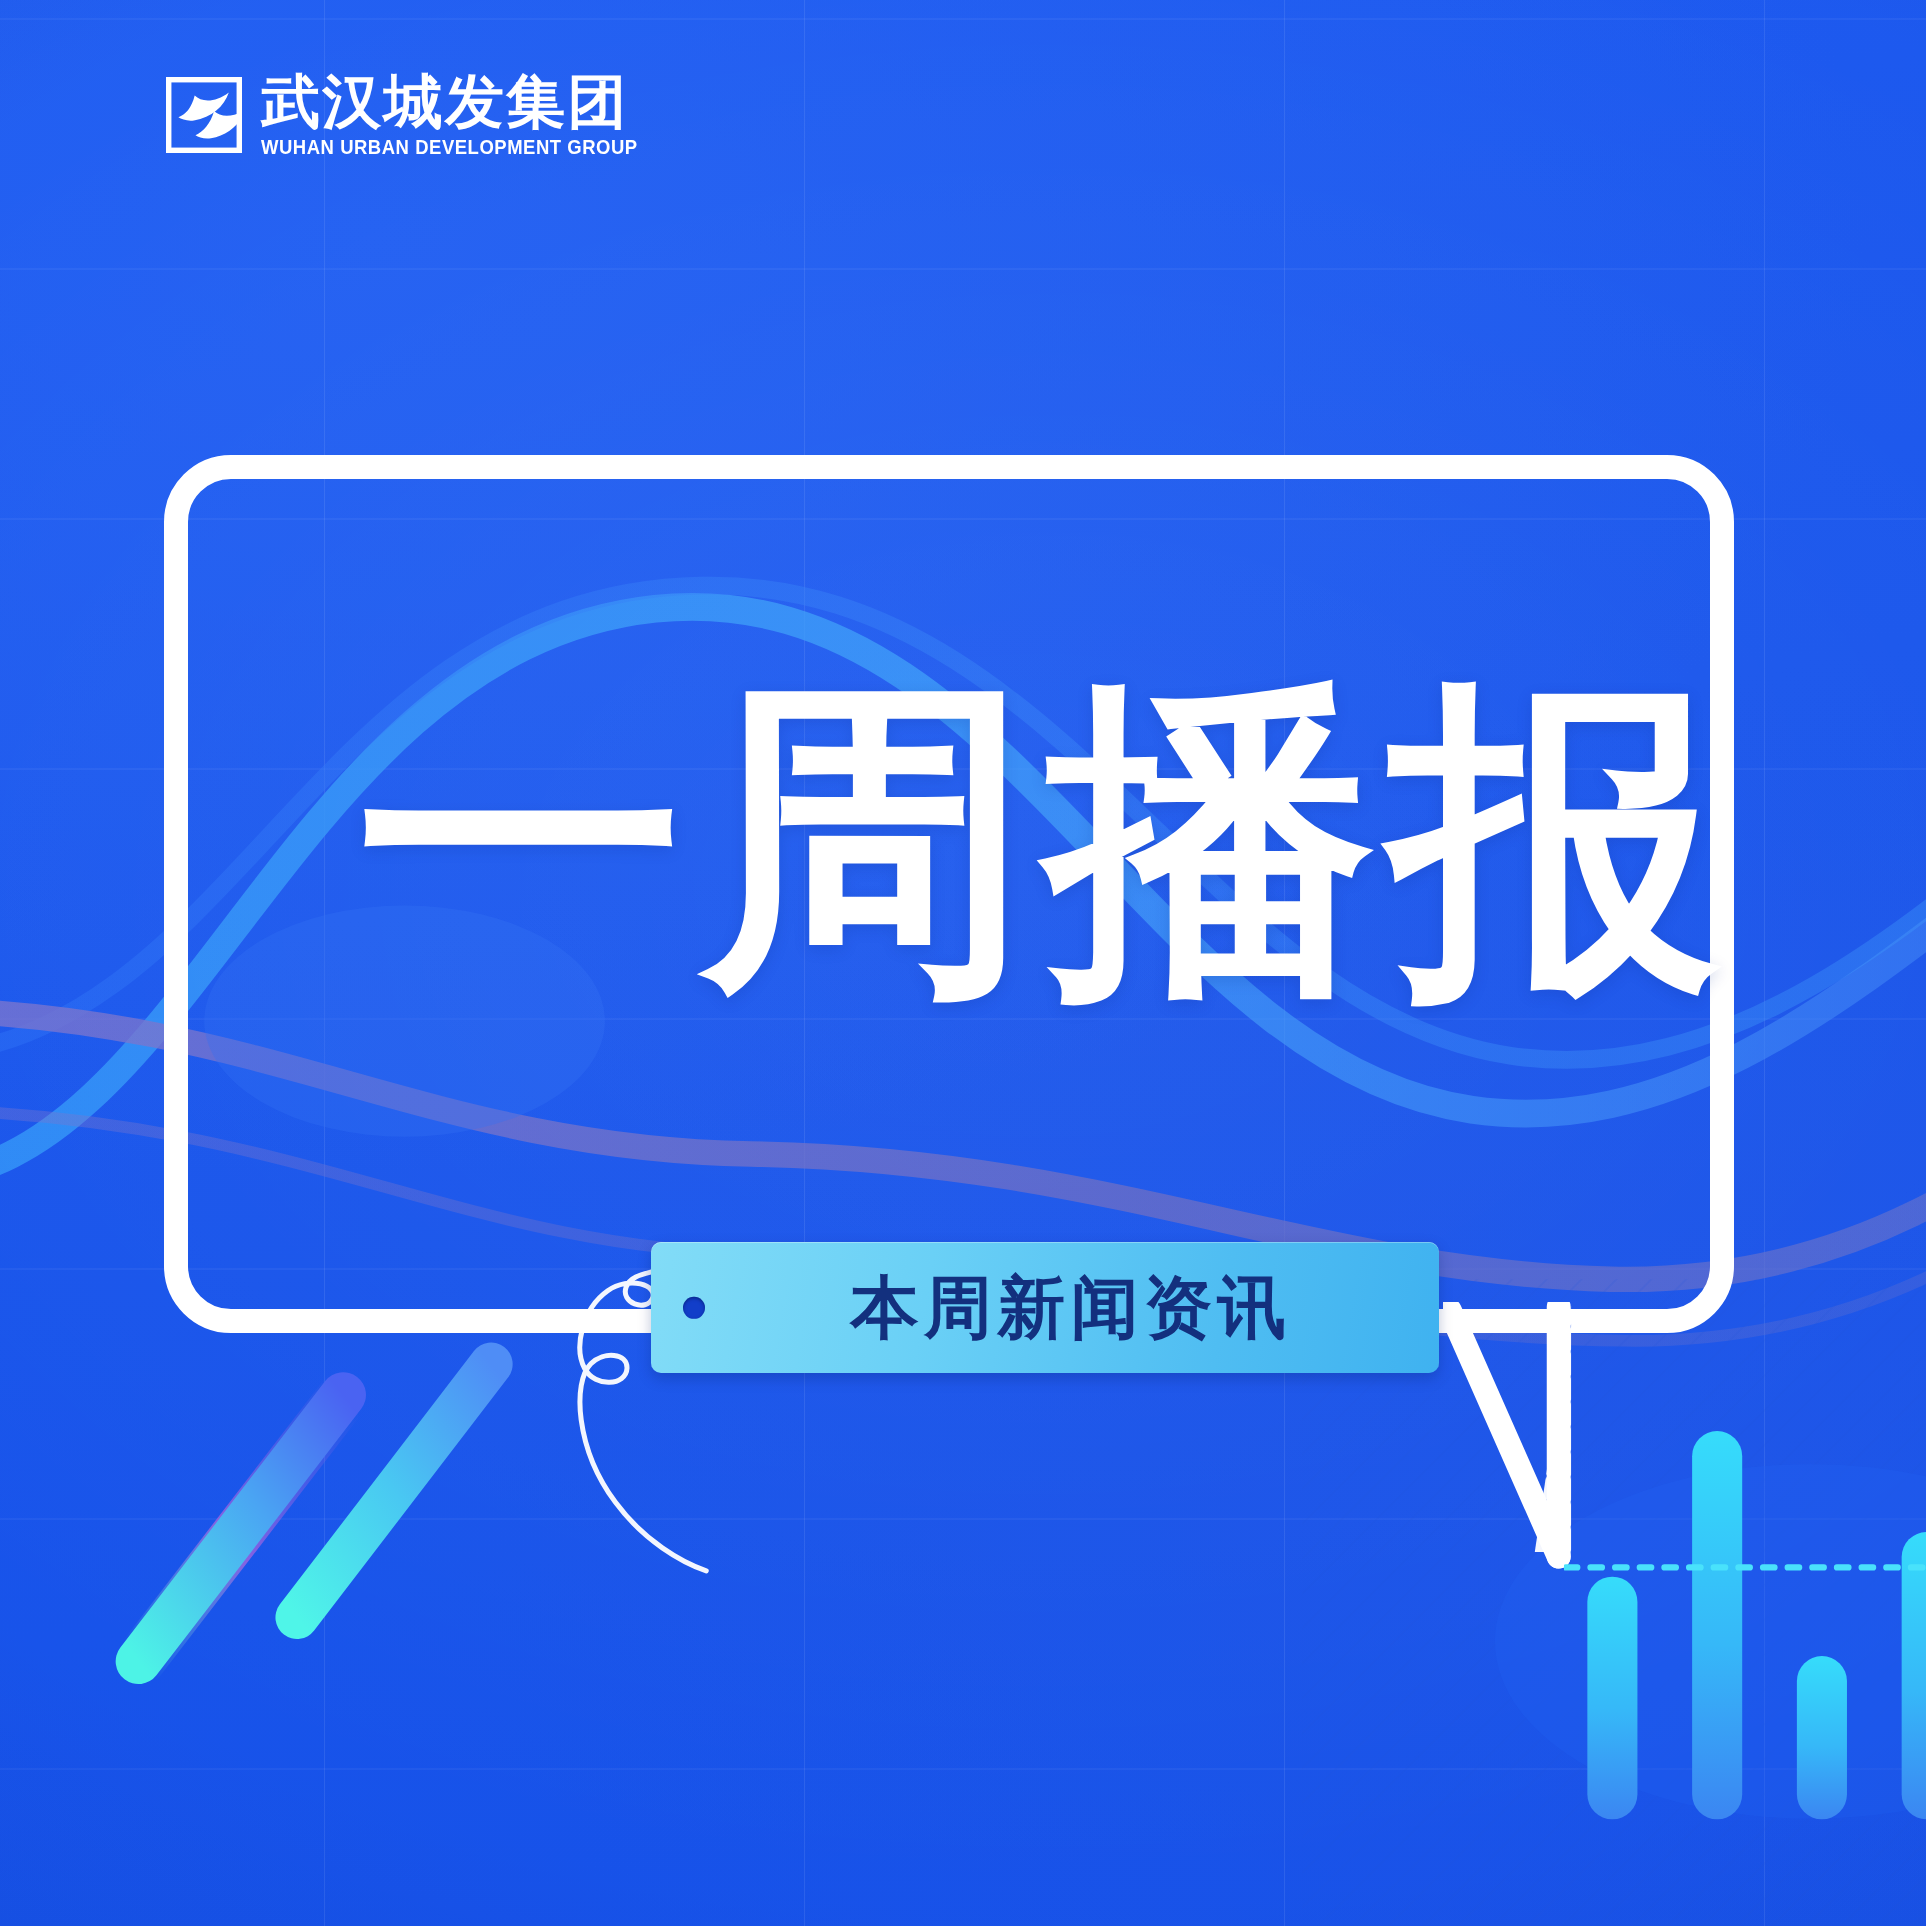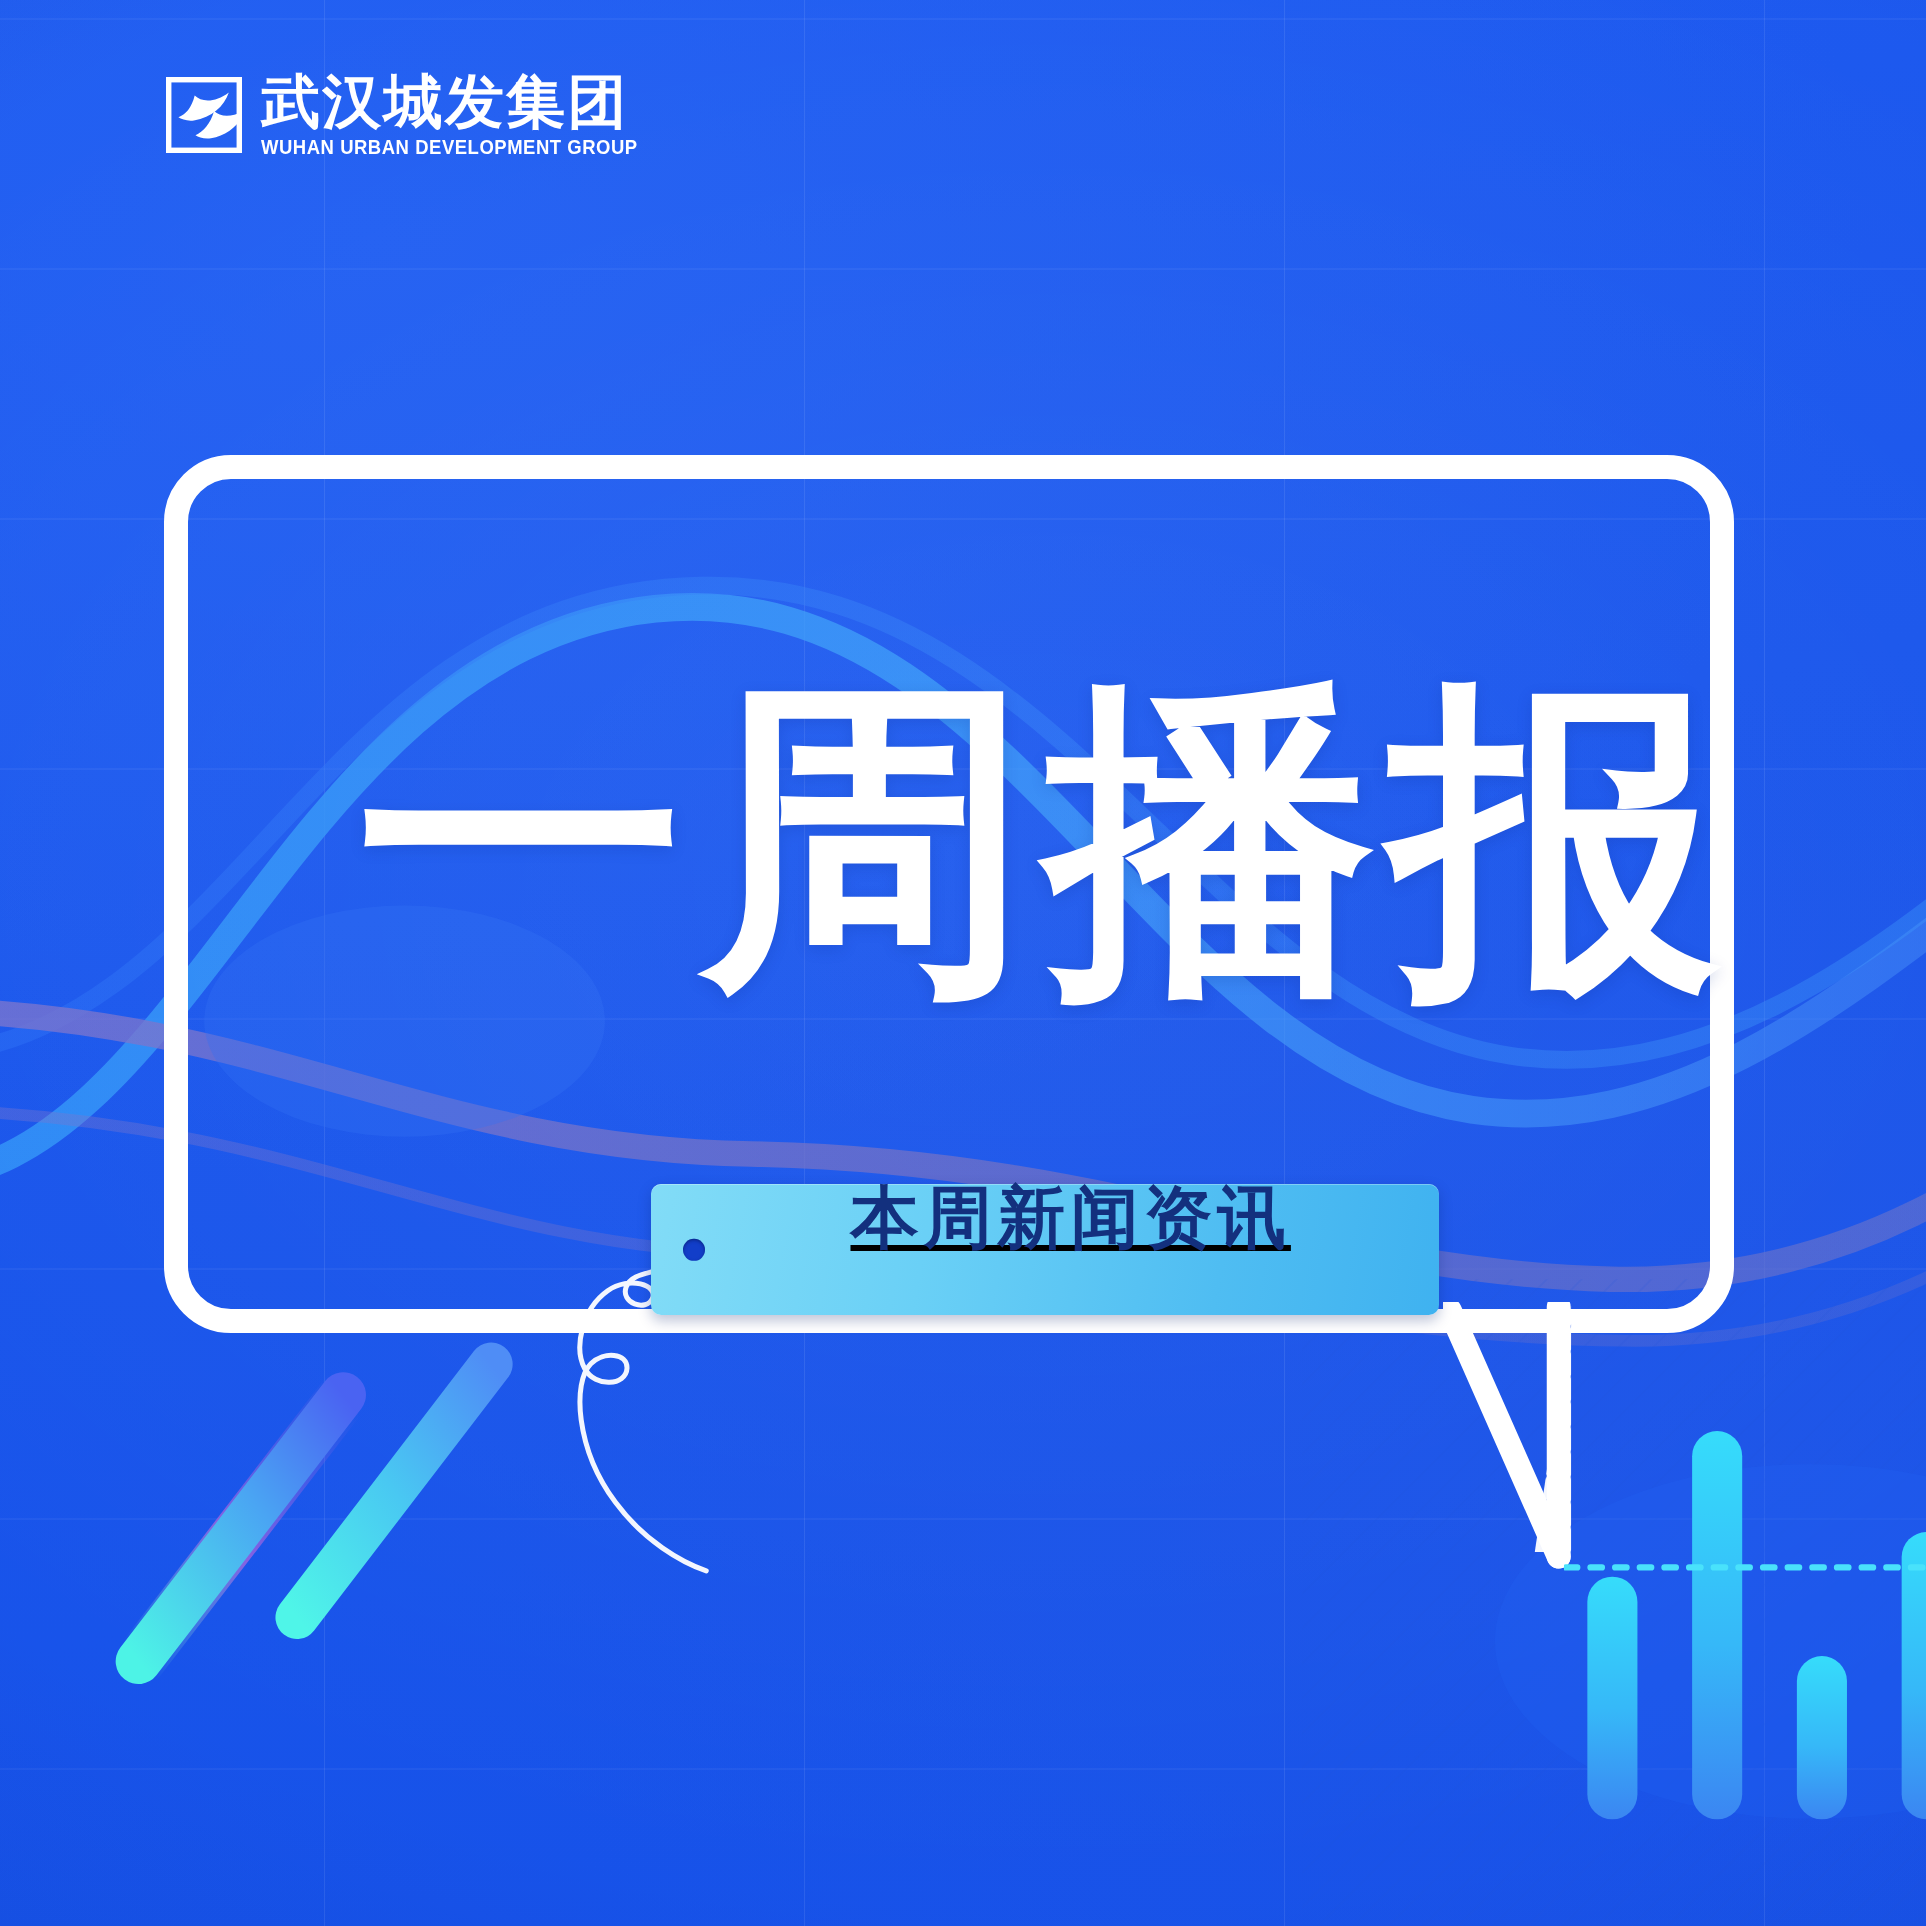--- a/index.html
+++ b/index.html
@@ -88,26 +88,26 @@
     line-height:1;
     letter-spacing:14px;
     text-indent:14px;
     white-space:nowrap;
     text-shadow:0 3.9px 15.4px rgba(10,40,140,.18);
   }
 
   
   .tag{
     position:absolute;
-    left:651px;top:1184px;
+    left:651px;top:1242px;
     width:788px;height:131px;
     border-radius:10px;
     background:linear-gradient(100deg,#82dcf7 0%,#6ad0f6 35%,#4fbdf2 72%,#3fb2f0 100%);
     box-shadow:0 5.4px 13px rgba(6,32,110,.26), inset 0 0.8px 0 rgba(255,255,255,.4);
-    display:flex;align-items:flex-start;justify-content:center;text-decoration:underline;
+    display:flex;align-items:center;justify-content:center;
   }
   .tag-text{
     font-family:"Liberation Serif", serif;
     font-weight:bold;
     font-size:68px;line-height:1;
     letter-spacing:5.4px;text-indent:5.4px;
     color:#13307e;
     white-space:nowrap;
     margin-left:46px;
   }

